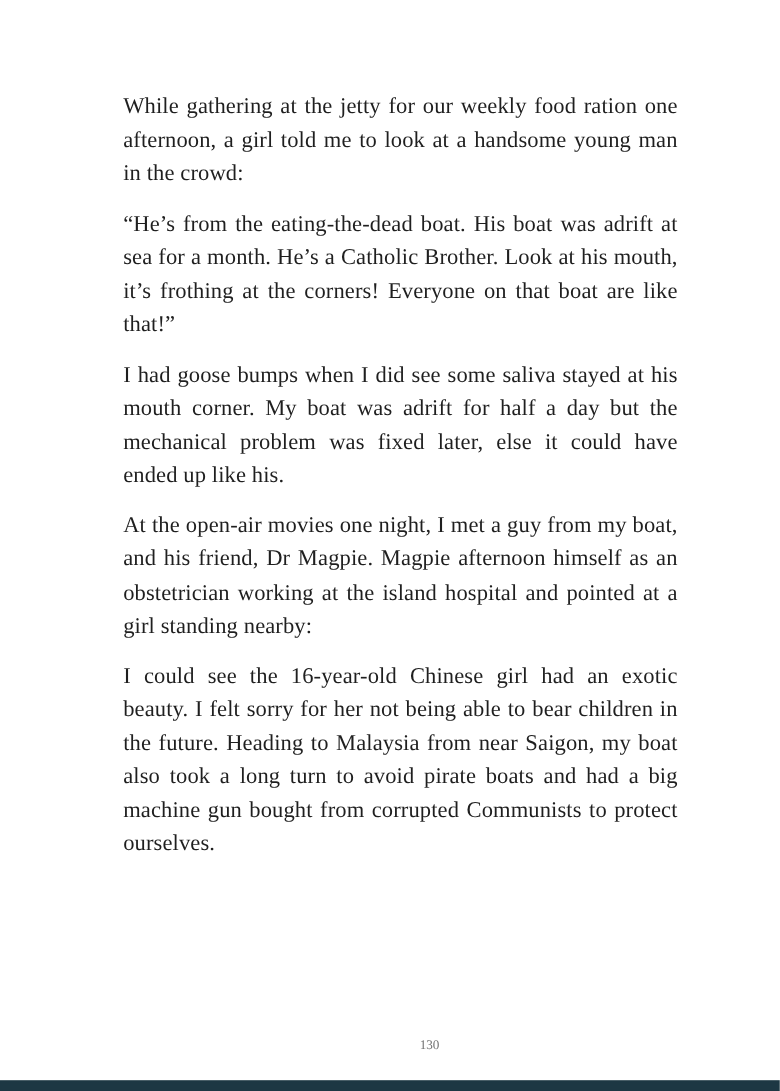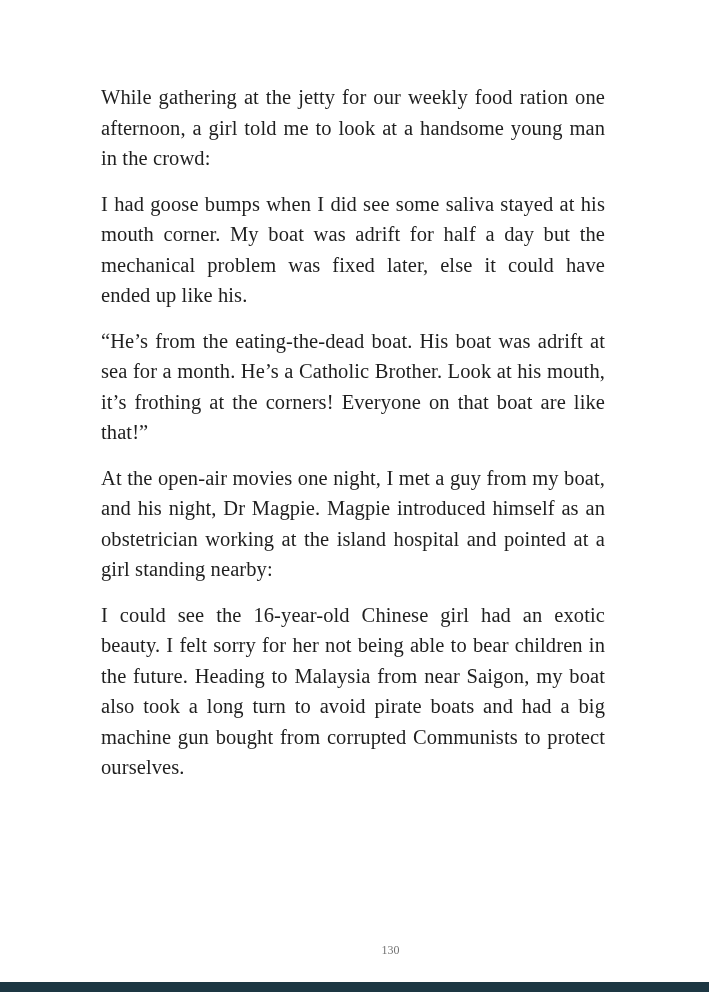--- a/index.html
+++ b/index.html
@@ -10,21 +10,21 @@
   .page {
     position: relative;
     width: 709px;
     height: 992px;
     background: #ffffff;
     overflow: hidden;
     font-family: "Liberation Serif", "DejaVu Serif", serif;
   }
   .text-block {
     position: absolute;
-    left: 101px;
+    left: 112px;
     top: 82px;
     width: 504px;
   }
   .text-block p {
     margin: 0 0 15px 0;
     font-size: 20.5px;
     line-height: 30.5px;
     color: #1f1f1f;
     text-align: justify;
     text-justify: inter-word;
@@ -50,23 +50,23 @@
     background: #1d3743; 
   }
 </style>
 </head>
 <body>
 
 <div class="page">
 
   <div class="text-block">
     <p>While gathering at the jetty for our weekly food ration one afternoon, a girl told me to look at a handsome young man in the crowd:</p>
+    <p>“He’s from the eating-the-dead boat. His boat was adrift at sea for a month. He’s a Catholic Brother. Look at his mouth, it’s frothing at the corners! Everyone on that boat are like that!”</p>
     <p>I had goose bumps when I did see some saliva stayed at his mouth corner. My boat was adrift for half a day but the mechanical problem was fixed later, else it could have ended up like his.</p>
-    <p>“He’s from the eating-the-dead boat. His boat was adrift at sea for a month. He’s a Catholic Brother. Look at his mouth, it’s frothing at the corners! Everyone on that boat are like that!”</p>
-    <p>At the open-air movies one night, I met a guy from my boat, and his night, Dr Magpie. Magpie introduced himself as an obstetrician working at the island hospital and pointed at a girl standing nearby:</p>
+    <p>At the open-air movies one night, I met a guy from my boat, and his friend, Dr Magpie. Magpie afternoon himself as an obstetrician working at the island hospital and pointed at a girl standing nearby:</p>
     <p>I could see the 16-year-old Chinese girl had an exotic beauty. I felt sorry for her not being able to bear children in the future. Heading to Malaysia from near Saigon, my boat also took a long turn to avoid pirate boats and had a big machine gun bought from corrupted Communists to protect ourselves.</p>
   </div>
 
   <div class="page-number">130</div>
 
   <div class="bottom-bar"></div>
 
 </div>
 
 </body></html>

